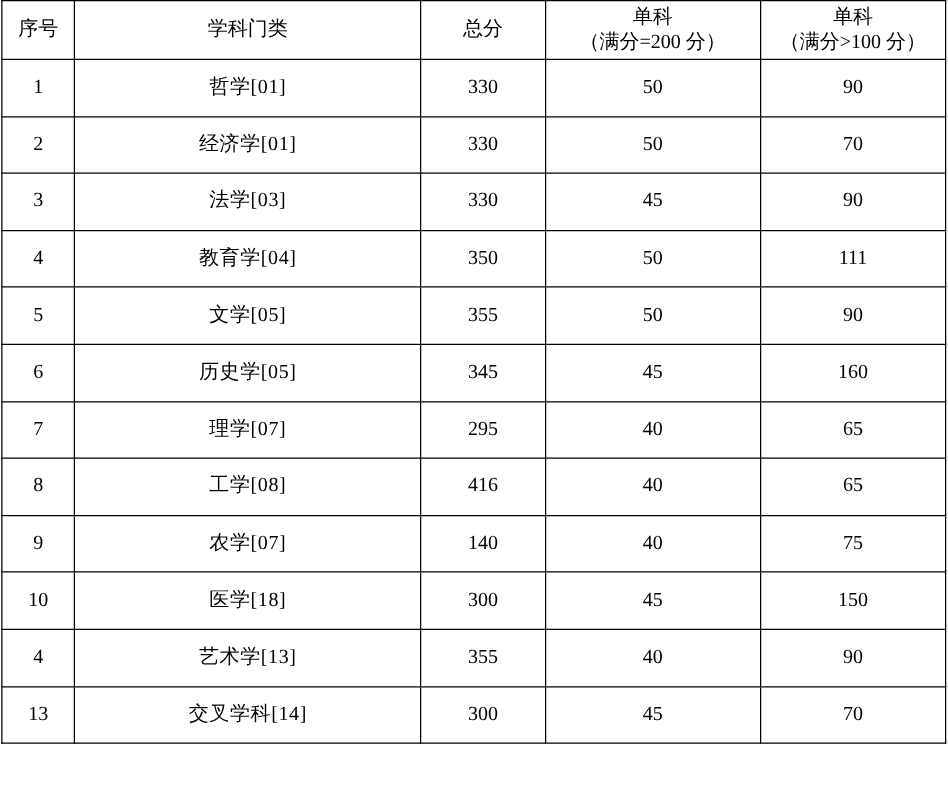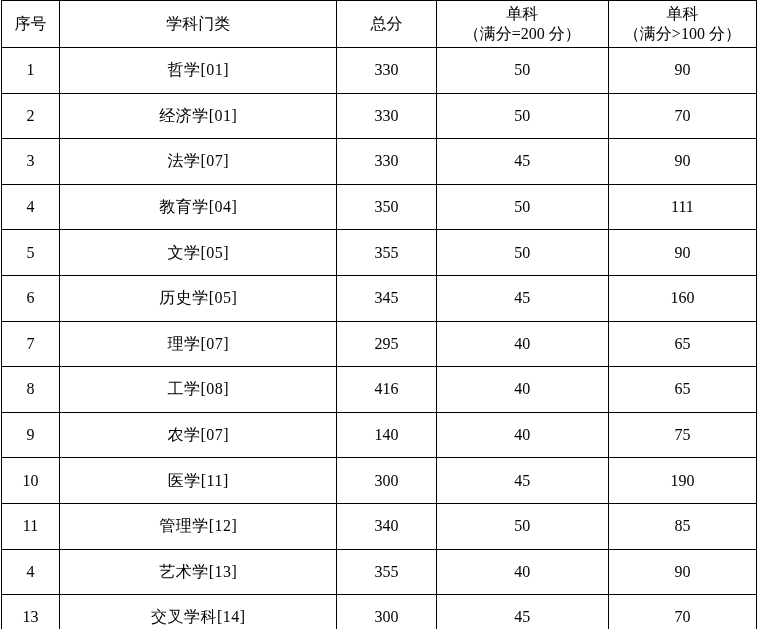--- a/index.html
+++ b/index.html
@@ -97,21 +97,21 @@
     </tr>
     <tr>
       <td class="num-cell">2</td>
       <td class="disc-cell">经济学[01]</td>
       <td class="num-cell">330</td>
       <td class="num-cell">50</td>
       <td class="num-cell">70</td>
     </tr>
     <tr>
       <td class="num-cell">3</td>
-      <td class="disc-cell">法学[07]</td>
+      <td class="disc-cell">法学[03]</td>
       <td class="num-cell">330</td>
       <td class="num-cell">45</td>
       <td class="num-cell">90</td>
     </tr>
     <tr>
       <td class="num-cell">4</td>
       <td class="disc-cell">教育学[04]</td>
       <td class="num-cell">350</td>
       <td class="num-cell">50</td>
       <td class="num-cell">111</td>
@@ -146,31 +146,24 @@
     </tr>
     <tr>
       <td class="num-cell">9</td>
       <td class="disc-cell">农学[07]</td>
       <td class="num-cell">140</td>
       <td class="num-cell">40</td>
       <td class="num-cell">75</td>
     </tr>
     <tr>
       <td class="num-cell">10</td>
-      <td class="disc-cell">医学[11]</td>
+      <td class="disc-cell">医学[18]</td>
       <td class="num-cell">300</td>
       <td class="num-cell">45</td>
-      <td class="num-cell">190</td>
-    </tr>
-    <tr>
-      <td class="num-cell">11</td>
-      <td class="disc-cell">管理学[12]</td>
-      <td class="num-cell">340</td>
-      <td class="num-cell">50</td>
-      <td class="num-cell">85</td>
+      <td class="num-cell">150</td>
     </tr>
     <tr>
       <td class="num-cell">4</td>
       <td class="disc-cell">艺术学[13]</td>
       <td class="num-cell">355</td>
       <td class="num-cell">40</td>
       <td class="num-cell">90</td>
     </tr>
     <tr>
       <td class="num-cell">13</td>

